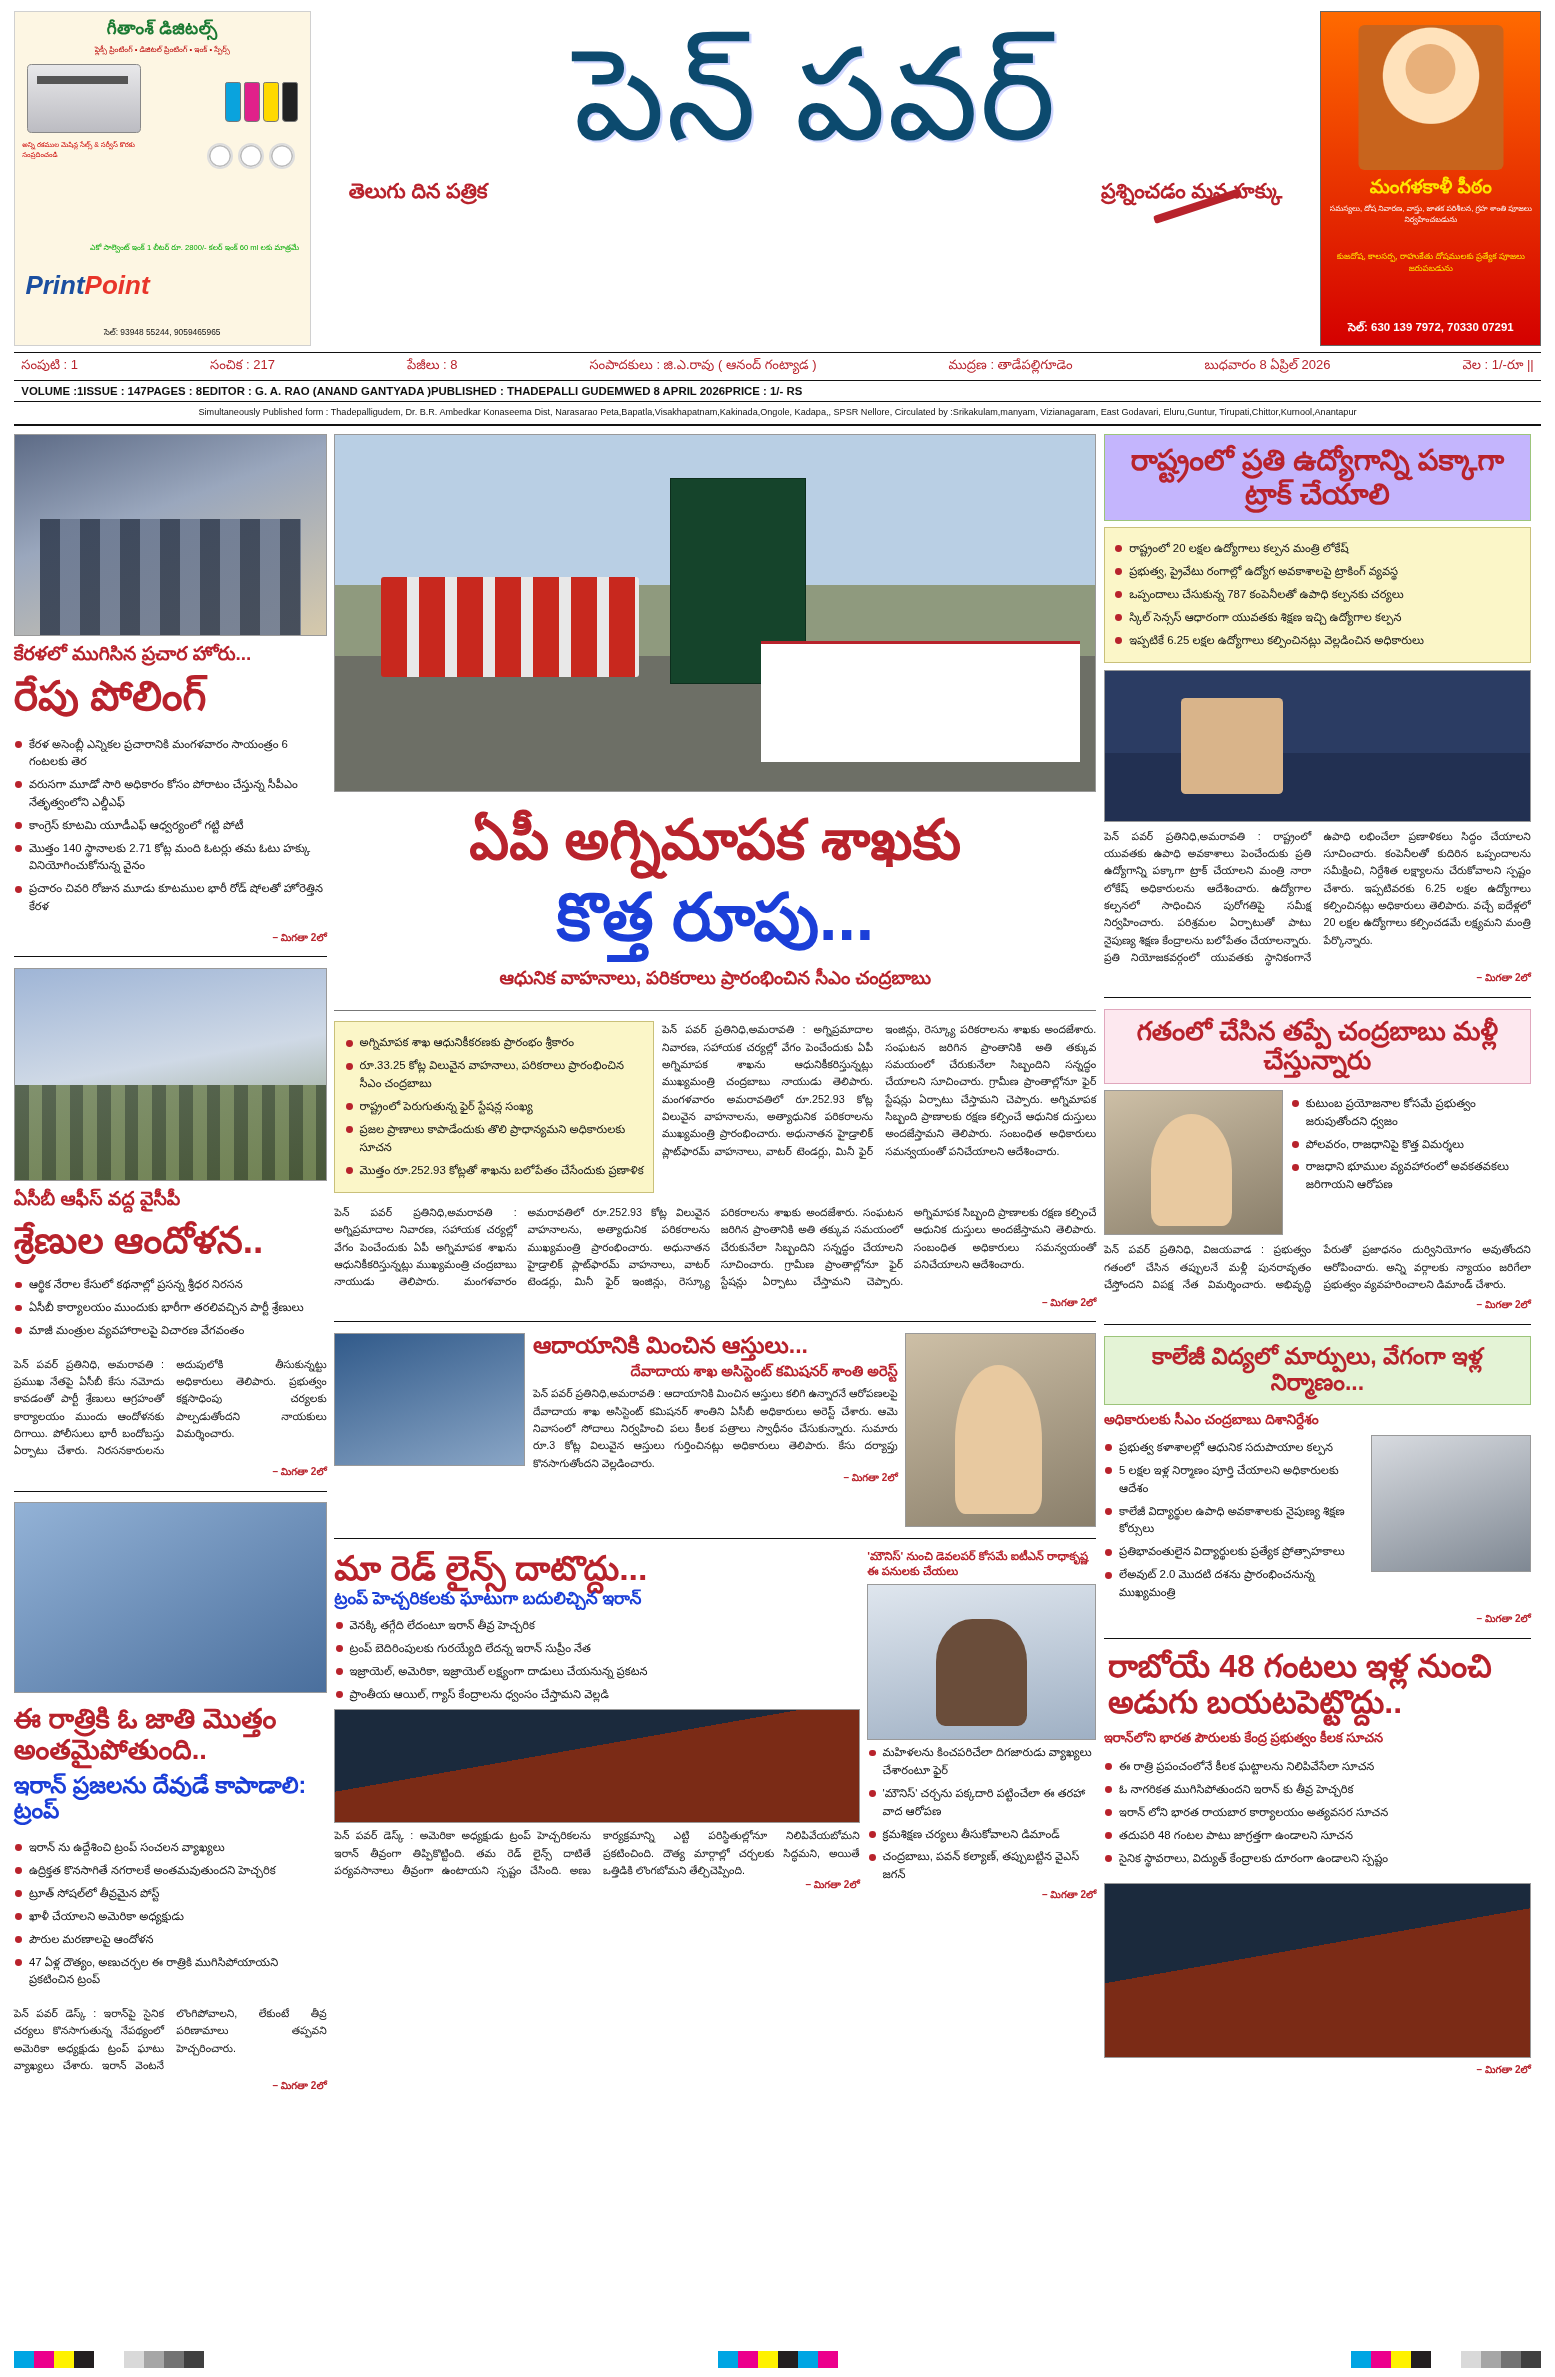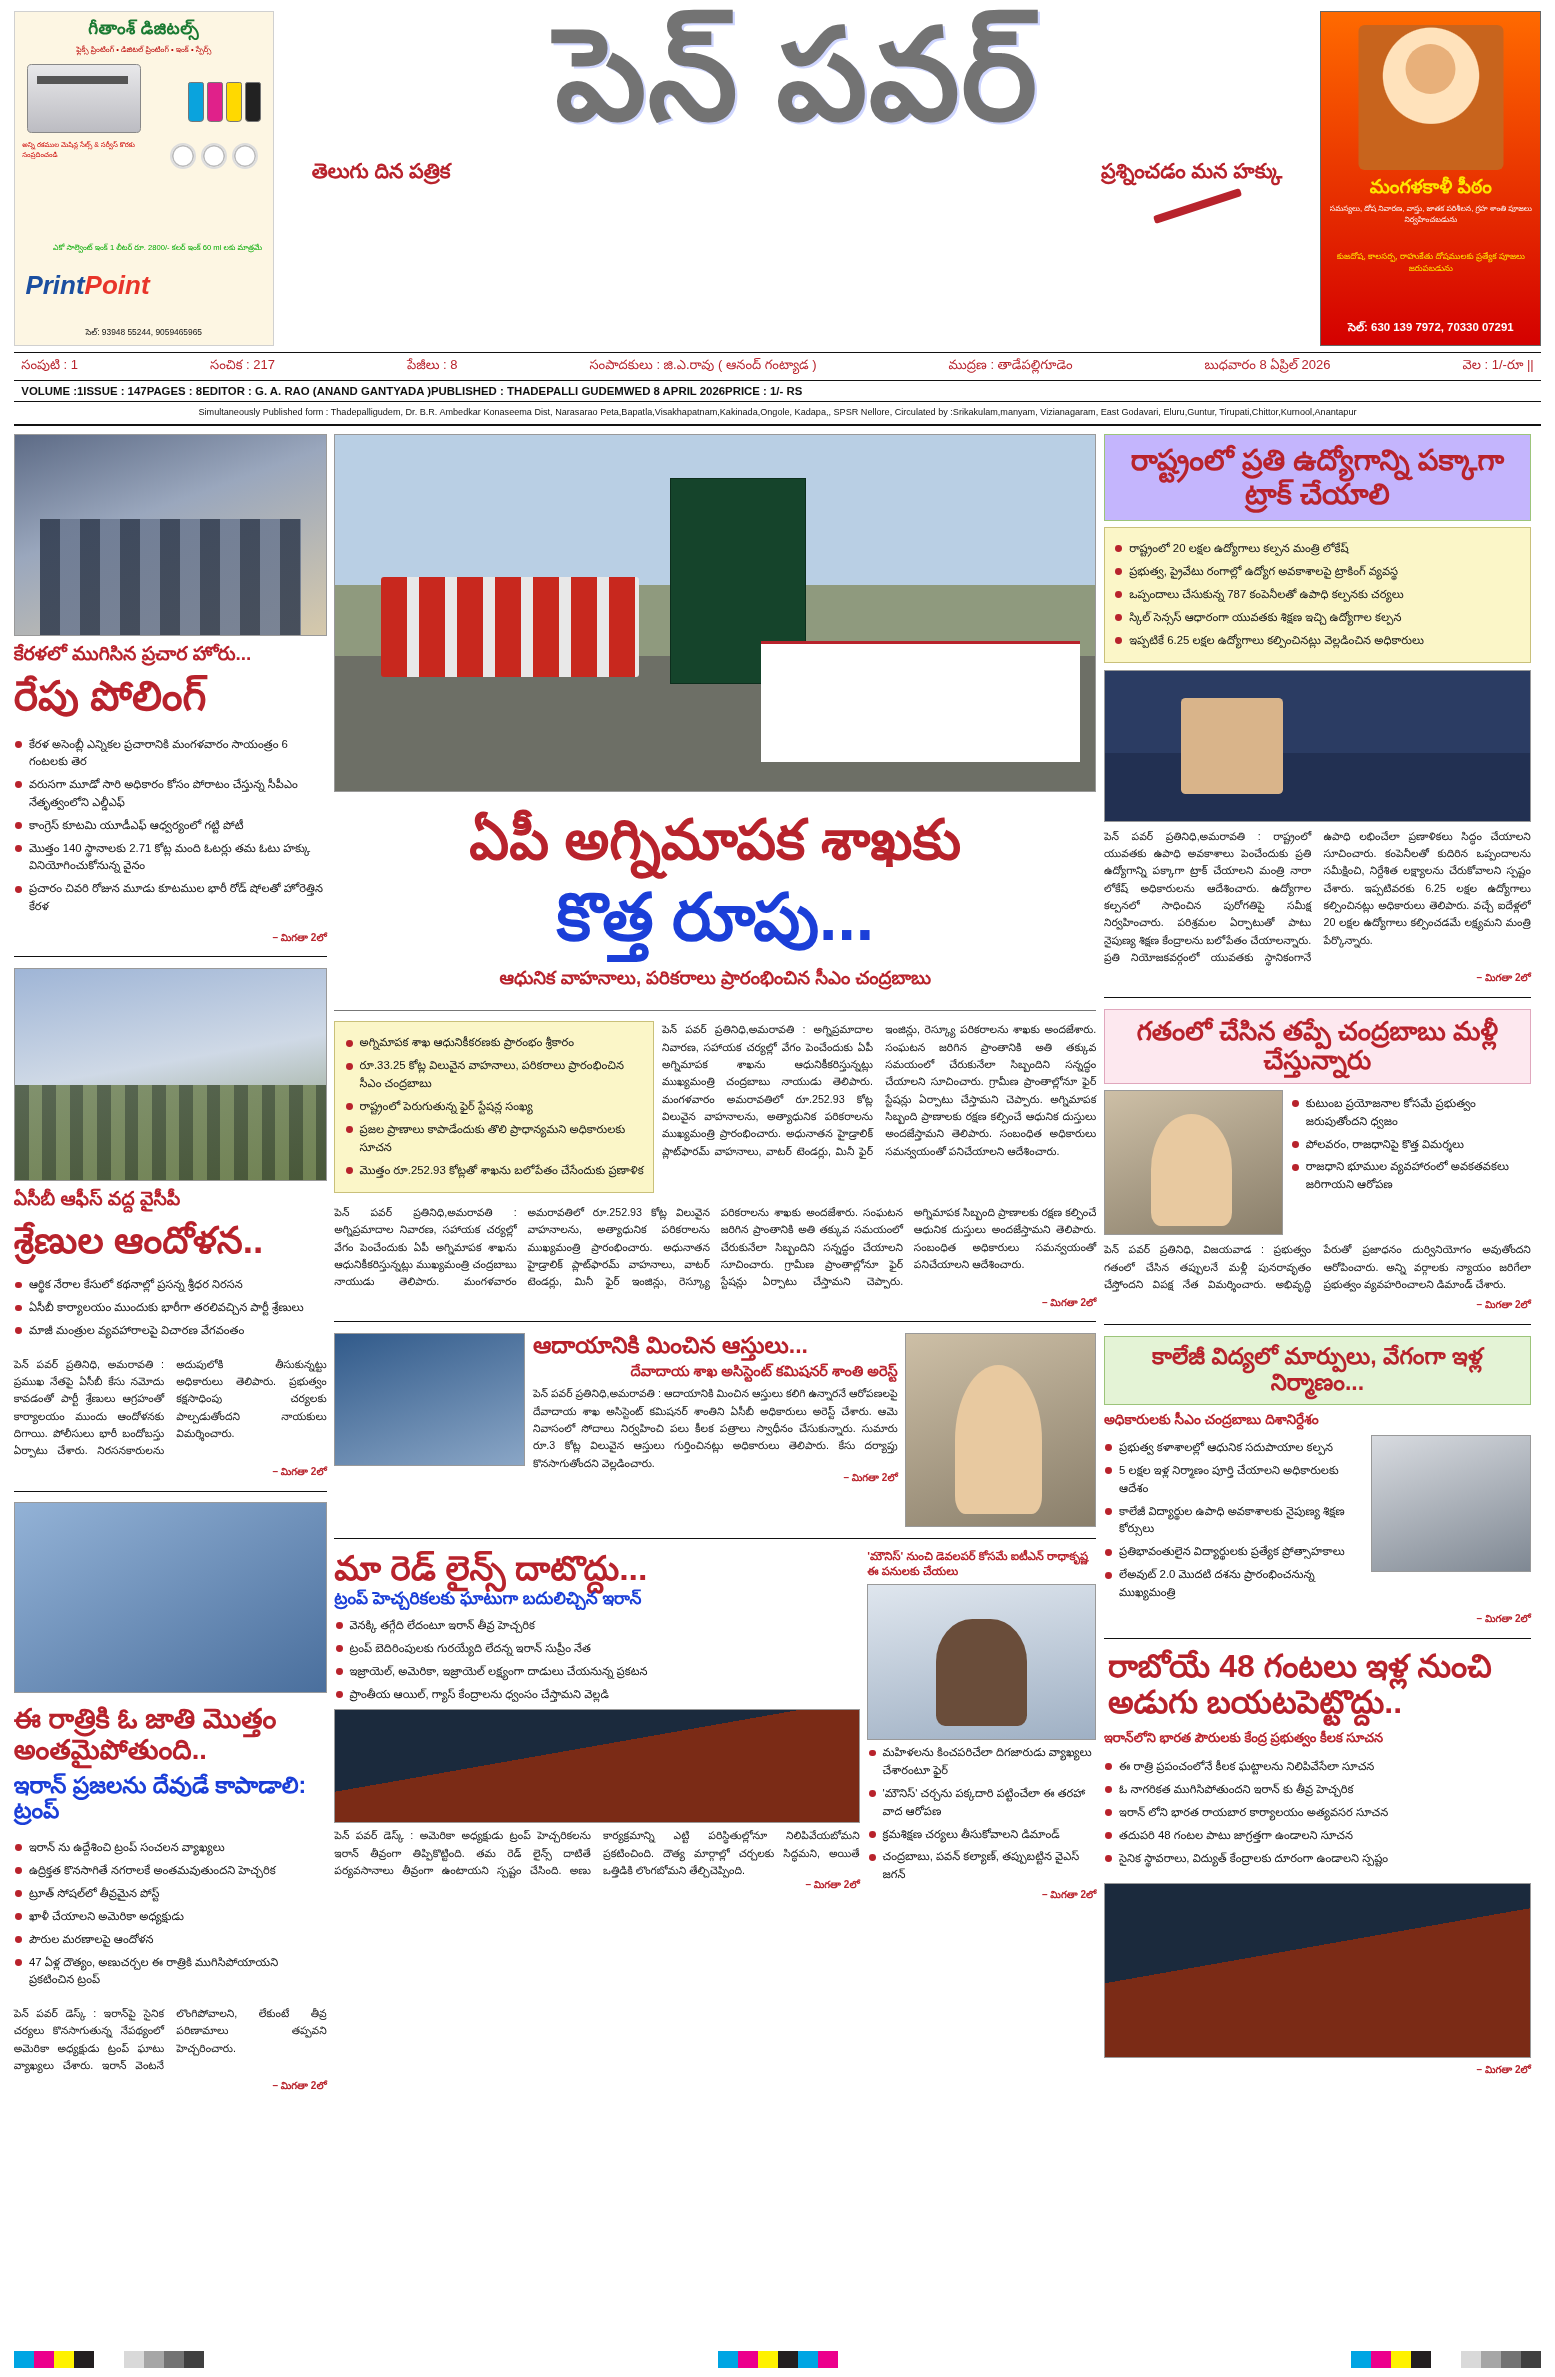--- a/index.html
+++ b/index.html
@@ -9,21 +9,21 @@
     background: #ffffff;
     font-family: "Liberation Sans", sans-serif;
     color: #111;
     position: relative;
   }
   .page { width:1555px; height:2377px; position:relative; padding: 10.7px 13.7px; }
 
   
   .masthead { display:flex; align-items:stretch; gap:7.6px; height:335px; }
   .ad-left {
-    width: 260px; border:1.5px solid #d0d0d0; background:#fdf6e3;
+    width: 297px; border:1.5px solid #d0d0d0; background:#fdf6e3;
     position:relative; overflow:hidden; padding:4.6px;
   }
   .ad-left .ad-title {
     text-align:center; font-size:17px; font-weight:bold; color:#1a7a32;
     letter-spacing:0.4px; margin-top:3px;
   }
   .ad-left .ad-sub { text-align:center; font-size:7.6px; color:#b00; margin-top:2.3px; line-height:1.4;}
   .ad-left .printer {
     width:114px; height:69px; background:linear-gradient(180deg,#e8e8ea,#bcbcc2);
     border:1.5px solid #888; border-radius:4.6px; margin:9.1px 0 0 7.6px; position:relative;
@@ -36,22 +36,22 @@
   .rolls { position:absolute; right:15.2px; top:131px; display:flex; gap:4.6px;}
   .rolls b{display:block;width:26px;height:26px;border-radius:50%;background:#fff;border:2.3px solid #ddd;box-shadow:0 0 0 1.5px #bbb inset;}
   .ad-left .mid-txt{ position:absolute; left:7.6px; top:128px; width:137px; font-size:6.9px; color:#c00; line-height:1.5;}
   .printlogo{ position:absolute; left:10.7px; bottom:44px; font-size:26px; font-weight:bold; color:#1b4fa0; font-style:italic;}
   .printlogo span{color:#e8352a;}
   .ad-left .ad-foot{ position:absolute; bottom:6.1px; left:0; right:0; text-align:center; font-size:8.4px; color:#111;}
   .ad-left .pricebox{position:absolute; right:10.7px; bottom:91px; font-size:7.6px; color:#0a0; text-align:right; line-height:1.5;}
 
   .title-zone { flex:1; position:relative; text-align:center; }
   .paper-title {
-    font-size: 128px; font-weight: bold; color:#737373; line-height:1;
-    letter-spacing:1.5px;
+    font-size: 128px; font-weight: normal; color:#0c4a6e; line-height:1;
+    margin-top: 20px; letter-spacing:1.5px;
     text-shadow: 2.3px 2.3px 0 #cfd6ff;
     font-family:"Liberation Sans", sans-serif;
   }
   .title-under { display:flex; justify-content:space-between; padding:0 30.5px; margin-top:20px;}
   .title-under .l { color:#b8232c; font-size:20.6px; font-weight:bold;}
   .title-under .r { color:#b8232c; font-size:20.6px; font-weight:bold;}
   .pen-deco{position:absolute; right:70px; top:191px; width:91px; height:7.6px; background:#b8232c; transform:rotate(-18deg); border-radius:2.3px;}
 
   .ad-right { width:221px; border:1.5px solid #666; background:linear-gradient(180deg,#ff6a00,#d40000); position:relative; overflow:hidden;}
   .ad-right .guru{

